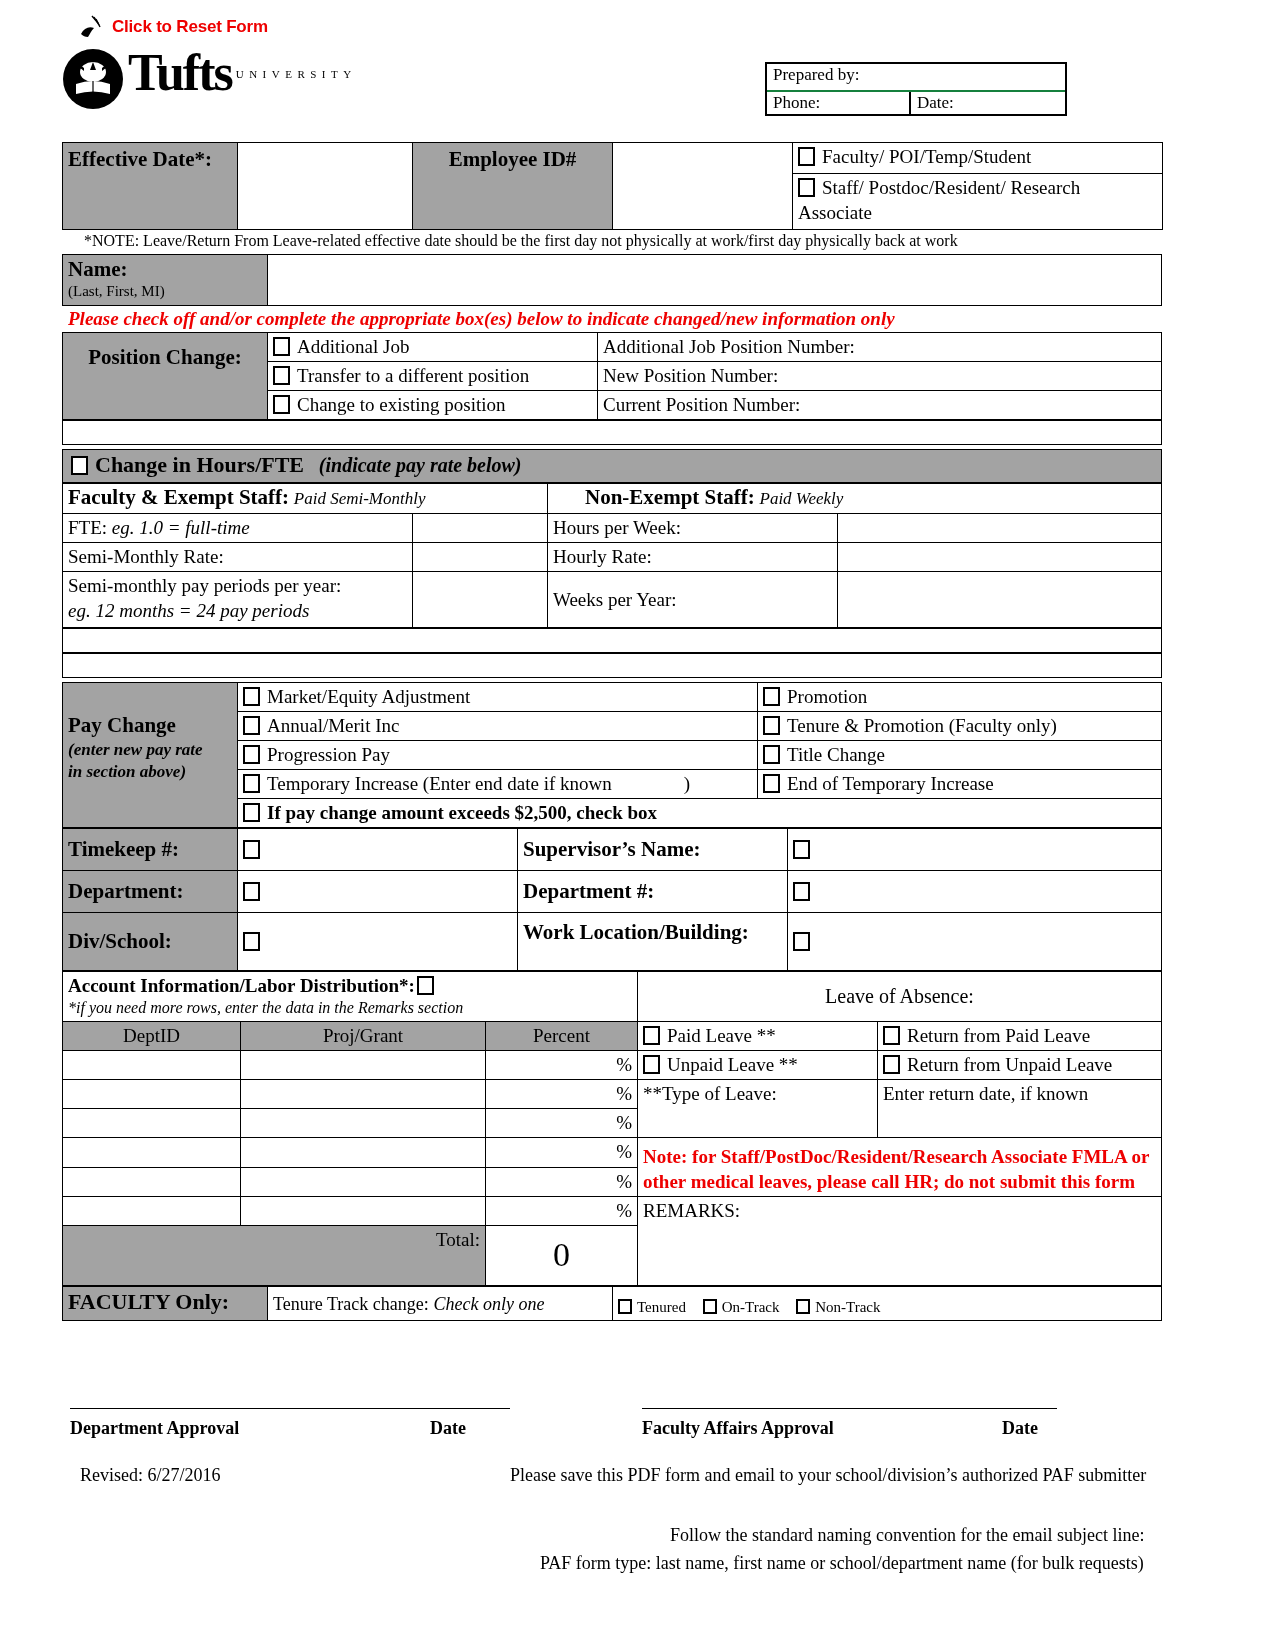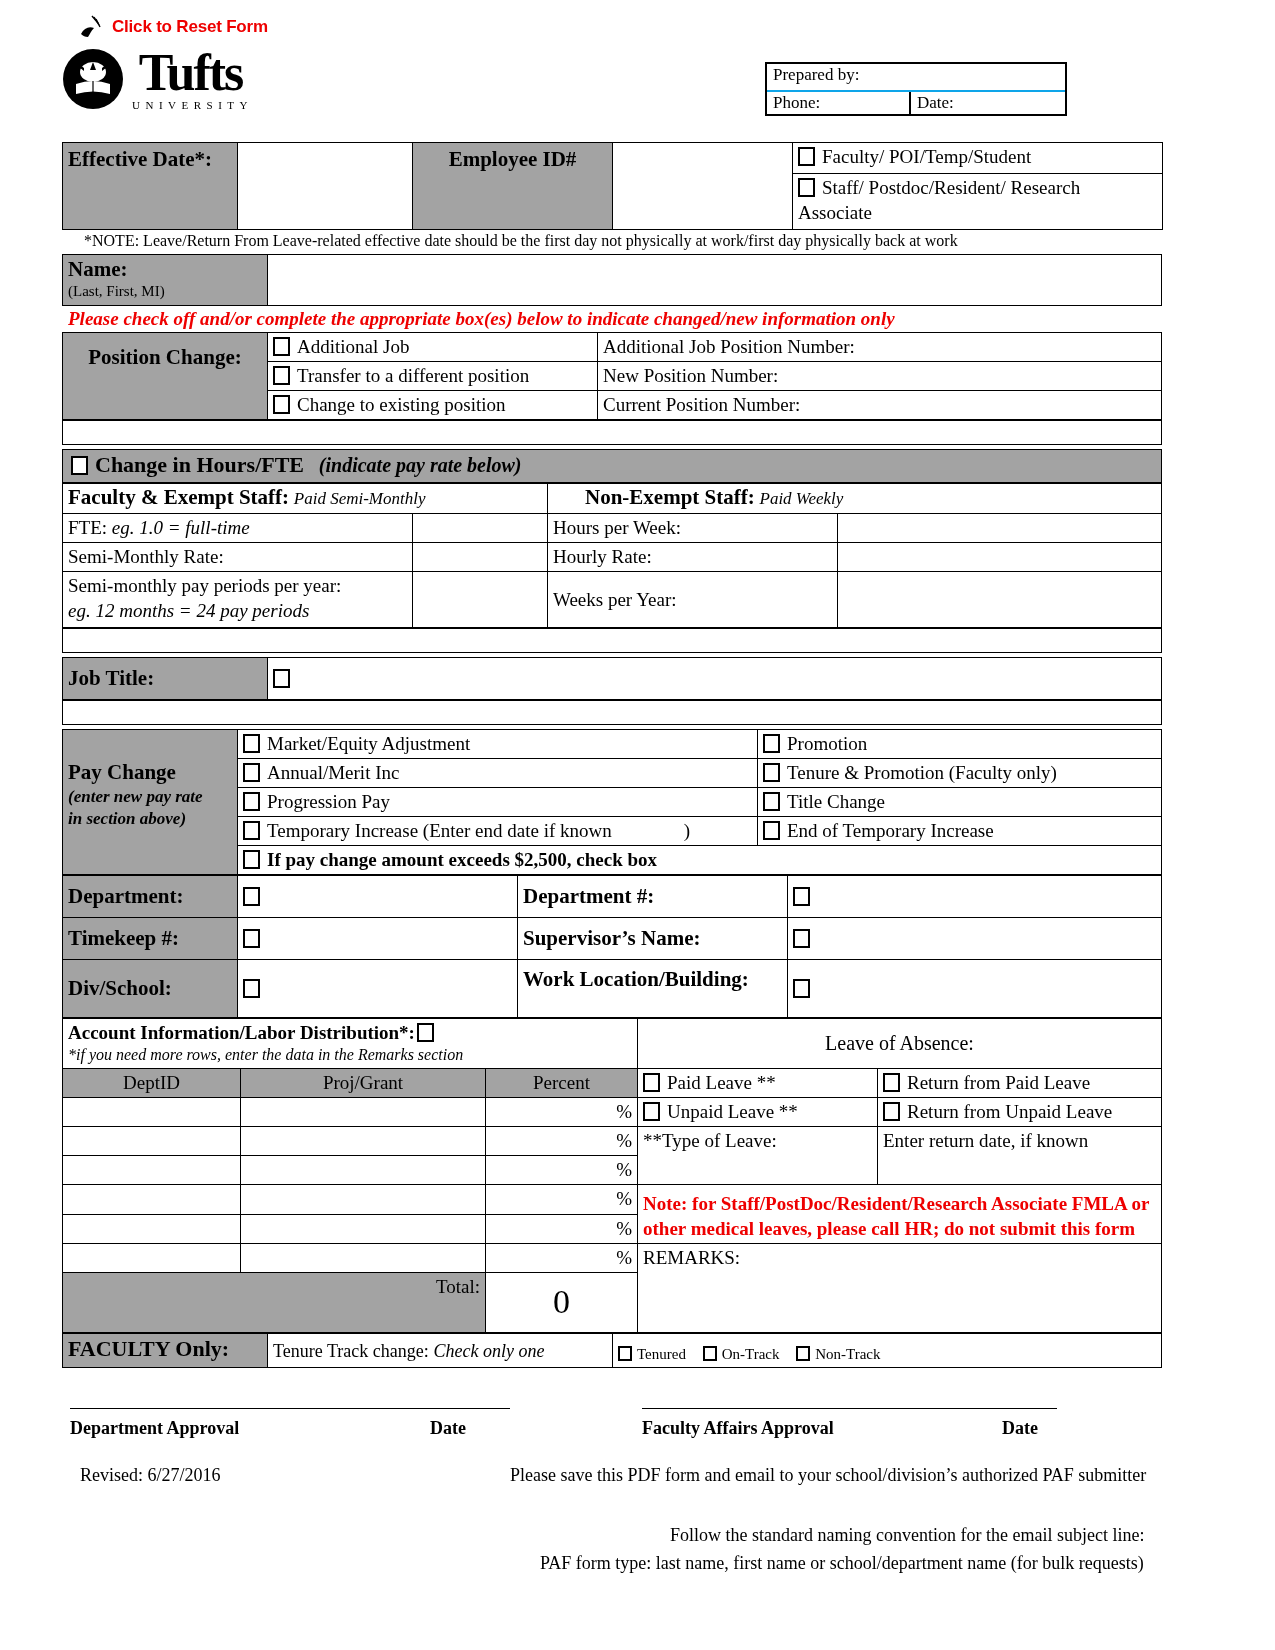--- a/index.html
+++ b/index.html
@@ -53,21 +53,21 @@
     align-items: flex-start;
   }
   .logo-seal {
     width: 62px;
     height: 62px;
     flex: none;
   }
   .logo-word {
     margin-left: 4px;
     display: flex;
-    flex-direction: column;
+    flex-direction: row;
     align-items: center;
   }
   .logo-tufts {
     font-family: "Liberation Serif", serif;
     font-weight: bold;
     font-size: 52px;
     line-height: 50px;
     letter-spacing: -2px;
   }
   .logo-univ {
@@ -99,21 +99,21 @@
 
   .prepared-box {
     position: absolute;
     right: 208px;
     top: 62px;
     width: 298px;
     border: 2px solid #000;
     font-size: 17px;
   }
   .prepared-row1 {
-    border-bottom: 2px solid #0ea5e9;
+    border-bottom: 2px solid #15803d;
     padding: 1px 6px 3px;
     height: 22px;
   }
   .prepared-row2 {
     display: flex;
     height: 22px;
   }
   .prepared-cell-phone {
     width: 144px;
     border-right: 2px solid #000;
@@ -427,34 +427,20 @@
       </table>
 
     <table class="tbl">
       <tbody>
           <tr>
             <td style="height:20px;"></td>
           </tr>
     </tbody>
       </table>
 
-    <table class="tbl" style="margin-top:4px;">
-      <colgroup>
-          <col style="width:205px">
-          <col>
-        </colgroup>
-      <tbody>
-          <tr>
-        <td class="shade b" style="font-size:21px;padding:8px 5px;">Job Title:</td>
-        <td style="padding:8px 5px;">
-          <span class="cbx"></span>
-        </td>
-      </tr>
-    </tbody>
-      </table>
 
     <table class="tbl">
       <tbody>
           <tr>
             <td style="height:20px;"></td>
           </tr>
     </tbody>
       </table>
 
     <table class="tbl" style="margin-top:4px;">
@@ -511,29 +497,29 @@
 
     <table class="tbl">
       <colgroup>
         <col style="width:175px">
           <col style="width:280px">
         <col style="width:270px">
           <col>
       </colgroup>
       <tbody>
           <tr>
+        <td class="shade b" style="font-size:21px;padding:8px 5px;">Timekeep #:</td>
+        <td style="padding:8px 5px;"><span class="cbx"></span></td>
+        <td class="b" style="font-size:21px;padding:8px 5px;">Supervisor’s Name:</td>
+        <td style="padding:8px 5px;"><span class="cbx"></span></td>
+      </tr>
+      <tr>
         <td class="shade b" style="font-size:21px;padding:8px 5px;">Department:</td>
         <td style="padding:8px 5px;"><span class="cbx"></span></td>
         <td class="b" style="font-size:21px;padding:8px 5px;">Department #:</td>
-        <td style="padding:8px 5px;"><span class="cbx"></span></td>
-      </tr>
-      <tr>
-        <td class="shade b" style="font-size:21px;padding:8px 5px;">Timekeep #:</td>
-        <td style="padding:8px 5px;"><span class="cbx"></span></td>
-        <td class="b" style="font-size:21px;padding:8px 5px;">Supervisor’s Name:</td>
         <td style="padding:8px 5px;"><span class="cbx"></span></td>
       </tr>
       <tr>
         <td class="shade b" style="font-size:21px;padding:16px 5px;">Div/School:</td>
         <td style="padding:16px 5px;"><span class="cbx"></span></td>
         <td class="b" style="font-size:21px;line-height:27px;padding:6px 5px;">Work Location/Building:</td>
         <td style="padding:16px 5px;"><span class="cbx"></span></td>
       </tr>
     </tbody>
       </table>

